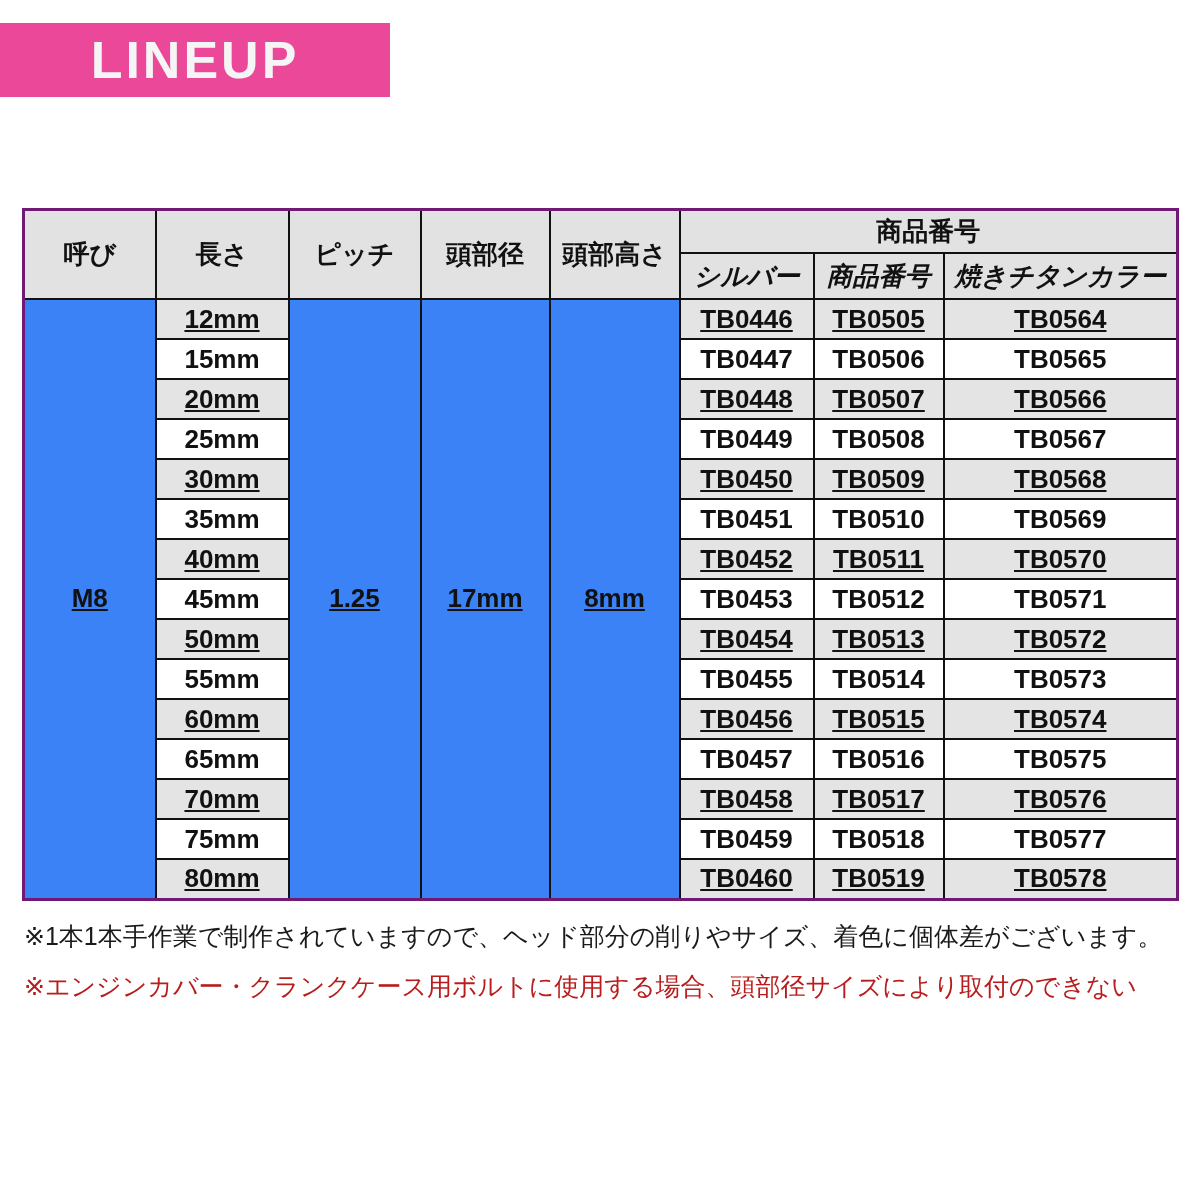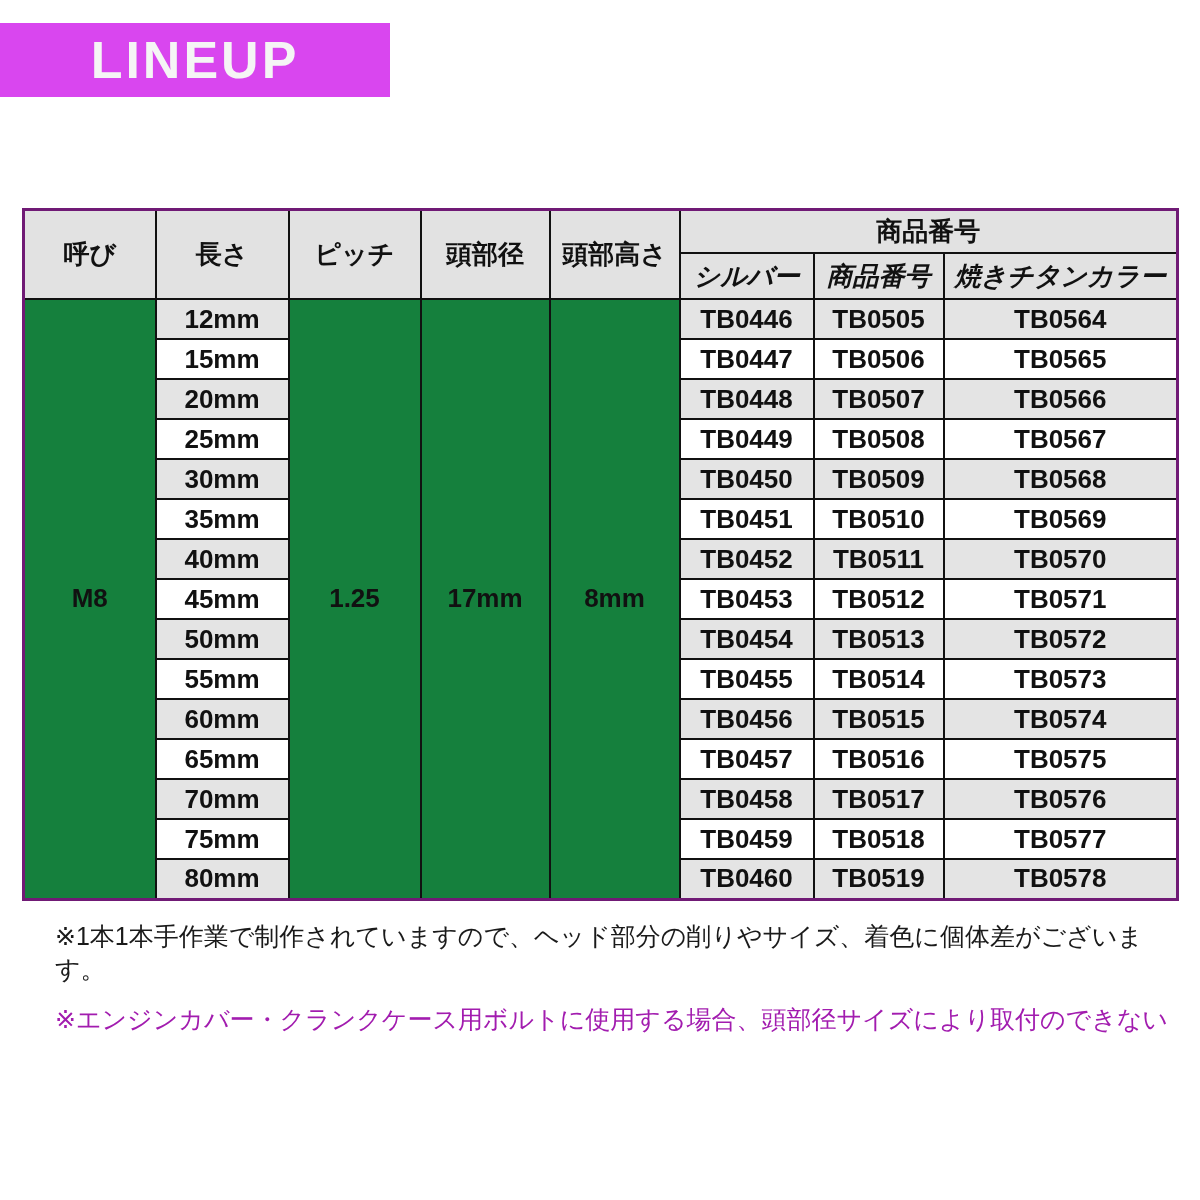--- a/index.html
+++ b/index.html
@@ -2,49 +2,49 @@
 <html><head>
 <meta charset="utf-8">
 <style>
   html,body{margin:0;padding:0;}
   body{
     width:1200px;height:1200px;background:#ffffff;position:relative;
     font-family:"Liberation Sans","DejaVu Sans",sans-serif;color:#111;
   }
   .banner{
     position:absolute;left:0;top:23px;width:390px;height:74px;
-    background:#d946ef;display:flex;align-items:center;justify-content:center;
+    background:#ec4899;display:flex;align-items:center;justify-content:center;
   }
   .banner-label{
     color:#f5f5f5;font-size:52px;font-weight:bold;letter-spacing:3px;
   }
   table.lineup{
     position:absolute;left:22px;top:208px;width:1154px;
     border-collapse:collapse;table-layout:fixed;
     border:3px solid #701a75;
   }
   table.lineup th,table.lineup td{
     border:2px solid #111;text-align:center;vertical-align:middle;
     font-weight:bold;font-size:26px;padding:0;overflow:hidden;white-space:nowrap;
   }
   thead th{background:#e2e2e2;}
   thead tr.hrow1 th{height:41px;}
   thead tr.hrow2 th{height:44px;font-style:italic;}
   th.hb{border-bottom:6px double #111;}
   tbody td{height:36px;background:#ffffff;}
   tbody tr{height:40px;}
-  tbody tr.stripe td{background:#e4e4e4;}
-  tbody tr.stripe td.merged, tbody td.merged{background:#15803d;}
+  tbody tr.stripe td{background:#e4e4e4;text-decoration:underline;}
+  tbody tr.stripe td.merged, tbody td.merged{background:#3b82f6;}
   .notes{
     position:absolute;left:24px;top:920px;width:1155px;
     font-size:25px;line-height:33px;color:#1a1a1a;
   }
-  .note{margin-bottom:17px;margin-left:31px;}
+  .note{margin-bottom:17px;}
   .note-line2{padding-left:25px;}
-  .note-red{color:#a21caf;}
+  .note-red{color:#b91c1c;}
 </style>
 </head>
 <body>
 
 <div class="banner">
   <span class="banner-label">LINEUP</span>
 </div>
 
 <table class="lineup">
   <colgroup>

